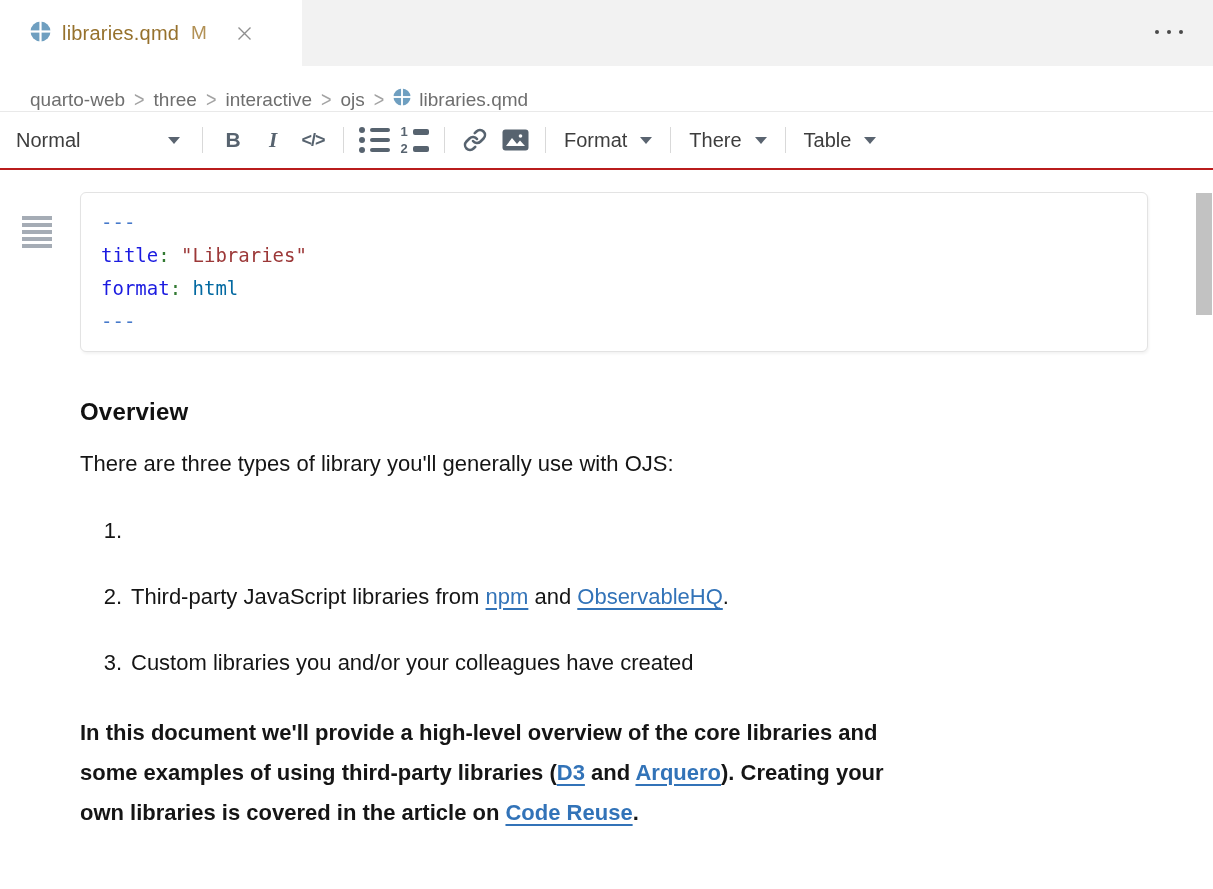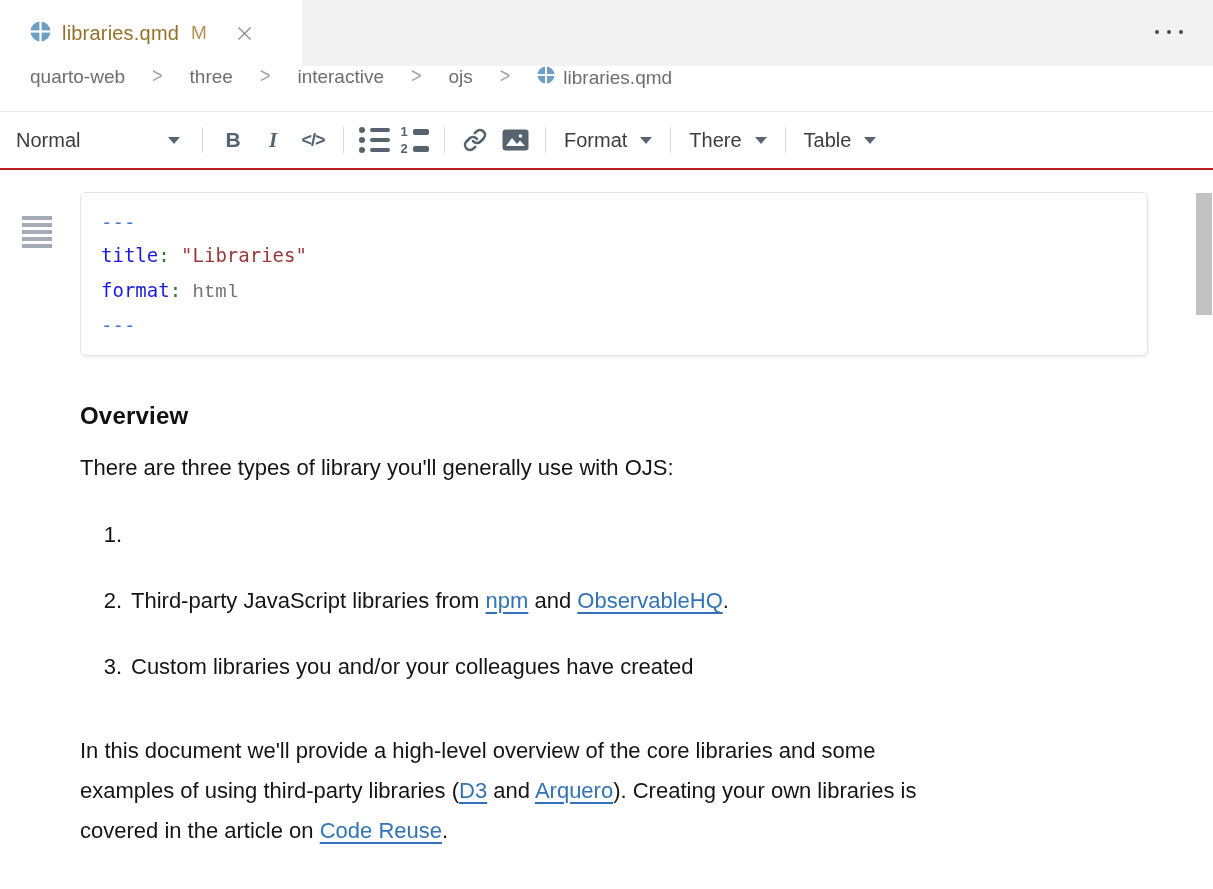--- a/index.html
+++ b/index.html
@@ -14,22 +14,22 @@
   .tab-badge { font-size: 19px; color: var(--tab-badge); margin-left: 1px; }
   .tab-close { margin-left: 16px; width: 22px; height: 22px; display:flex;
     align-items:center; justify-content:center; color:#8f8f8f; cursor:pointer; }
   .more-dots { position: absolute; right: 30px; top: 30px; display: flex; gap: 8px; }
   .more-dots i { width: 4px; height: 4px; border-radius: 50%; background: #4a4a4a; display:block; }
 
   
   .qicon { display: inline-block; }
 
   
-  .breadcrumb { height: 46px; background: #fff; display: flex; align-items: flex-start;
-    padding-left: 30px; gap: 27px; border-bottom: 1px solid #e9e9e9; }
+  .breadcrumb { height: 46px; background: #fff; display: flex; align-items: flex-end;
+    padding-left: 30px; gap: 9px; border-bottom: 1px solid #e9e9e9; }
   .crumb { font-size: 19px; color: #6e6e6e; cursor: pointer; }
   .crumb-sep { color: #a3a3a3; font-size: 18px; transform: scaleY(1.25); }
   .crumb-file { display: flex; align-items: center; gap: 8px; }
 
   
   .toolbar { height: 58px; background: #fff; display: flex; align-items: center;
     padding-left: 14px; border-bottom: 2px solid #b91c1c; }
   .tb-sep { width: 1px; height: 26px; background: #d9d9d9; margin: 0 10px; flex: none; }
   .tb-btn { height: 40px; min-width: 40px; display: flex; align-items: center;
     justify-content: center; border-radius: 4px; cursor: pointer; color: var(--icon-slate); }
@@ -65,31 +65,31 @@
 
   .yaml-block { margin: 22px 0 0 80px; width: 1068px; border: 1px solid #e3e3e3;
     border-radius: 6px; background: #fff; padding: 13px 20px;
     box-shadow: 1px 2px 3px rgba(0,0,0,.05); }
   .yaml-block .cline { font-family: "DejaVu Sans Mono", monospace; font-size: 19px;
     line-height: 33px; white-space: pre; }
   .tok-key   { color: var(--yaml-key); }
   .tok-delim { color: var(--yaml-delim); }
   .tok-colon { color: var(--yaml-colon); }
   .tok-string{ color: var(--yaml-string); }
-  .tok-plain { color: #737373; font-family: Liberation Mono, monospace; }
+  .tok-plain { color: #0369a1; }
 
   .doc-heading { margin: 46px 0 0 80px; font-size: 24px; font-weight: 700;
     color: #111; letter-spacing: .2px; }
   .doc-para { margin-left: 80px; font-size: 22px; color: #151515; line-height: 40px; }
   .intro { margin-top: 18px; }
   .doc-list { margin: 27px 0 0 80px; list-style: none; }
   .doc-list li { display: flex; margin-bottom: 26px; font-size: 22px; color: #151515;
     line-height: 40px; }
   .doc-list .li-num { width: 42px; text-align: right; margin-right: 9px; flex: none; }
-  .closing { margin-top: 44px; max-width: 852px; }
+  .closing { margin-top: 30px; max-width: 852px; font-weight: bold; }
   a.link { color: var(--accent-link); text-decoration: underline;
     text-underline-offset: 4px; text-decoration-thickness: 1.5px; cursor: pointer; }
 </style>
 </head>
 <body>
 
 <div class="tabbar">
   <div class="tab-active">
     <span class="qicon">
       <svg width="21" height="21" viewBox="0 0 21 21">

